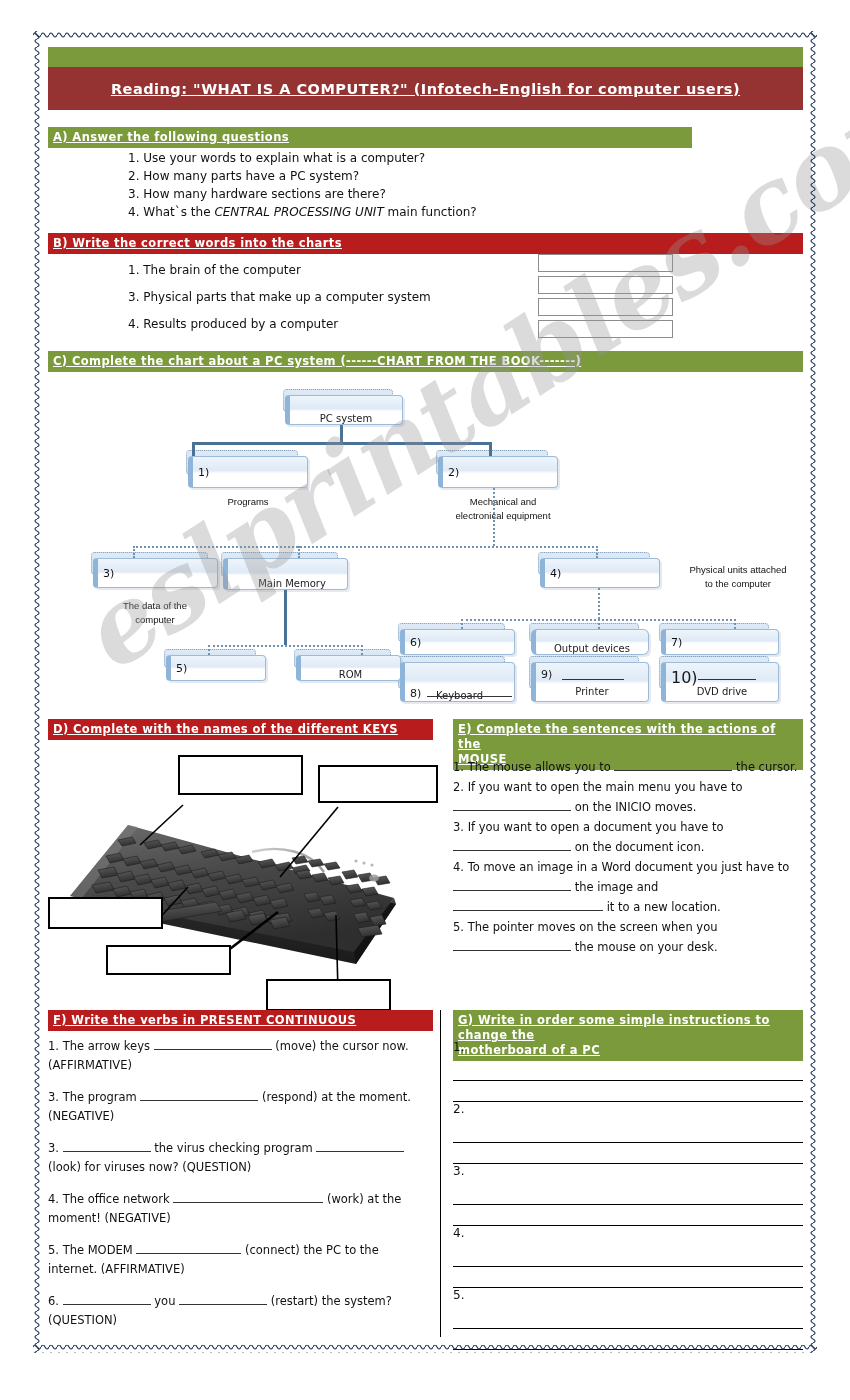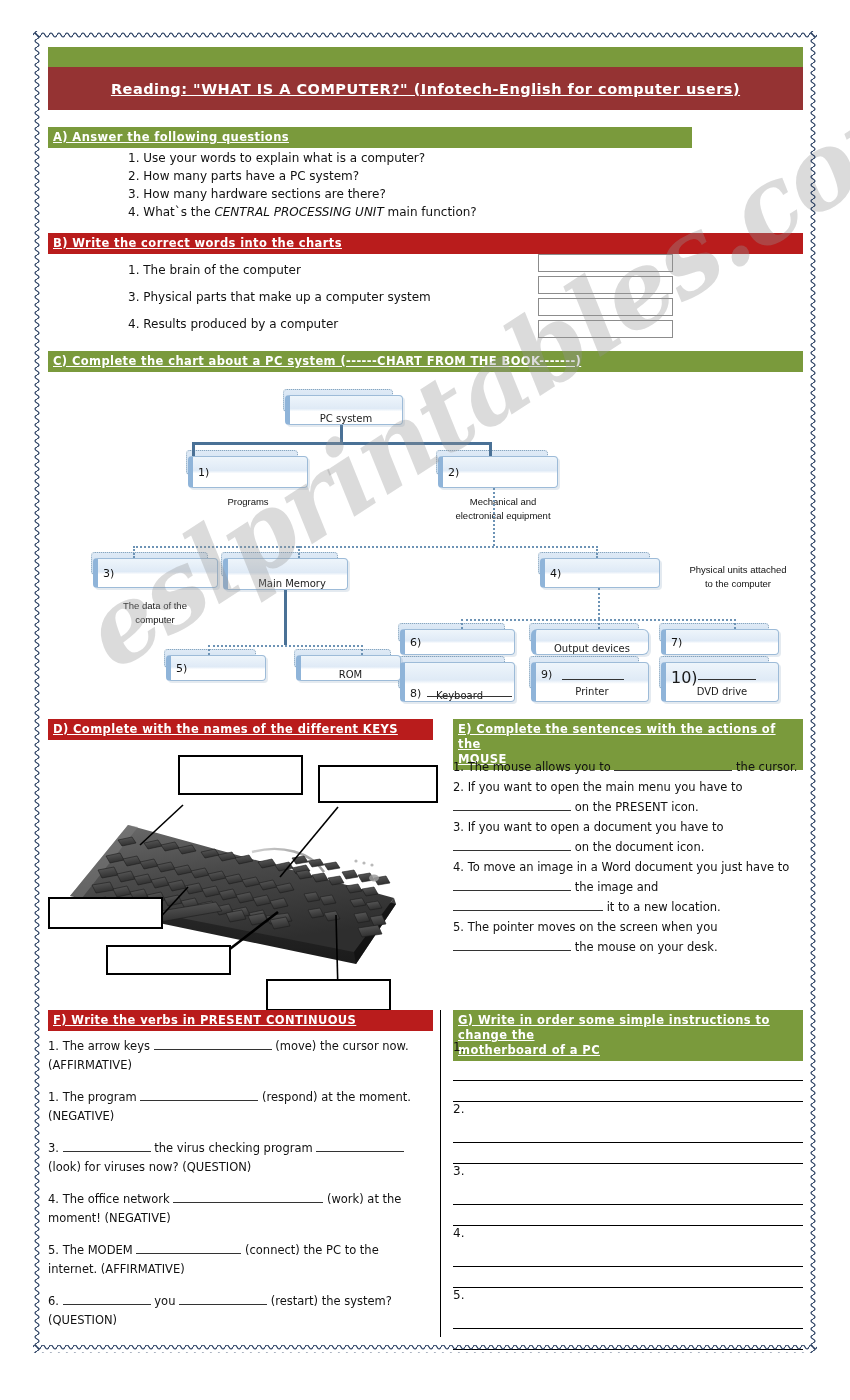--- a/index.html
+++ b/index.html
@@ -482,21 +482,21 @@
     <div class="elabel" style="left:0px;   top:150px;width:115px; height:32px;"></div>
     <div class="elabel" style="left:58px;  top:198px;width:125px; height:30px;"></div>
     <div class="elabel" style="left:218px; top:232px;width:125px; height:32px;"></div>
   </div>
 
   <div id="sec-e-body">
     <div class="eline">
       <span>1. The mouse allows you to </span><span class="fill"></span><span> the cursor.</span>
     </div>
     <div class="eline">
-      <span>2. If you want to open the main menu you have to </span><span class="fill"></span><span> on the PRESENT icon.</span>
+      <span>2. If you want to open the main menu you have to </span><span class="fill"></span><span> on the INICIO moves.</span>
     </div>
     <div class="eline">
       <span>3. If you want to open a document you have to </span><span class="fill"></span><span> on the document icon.</span>
     </div>
     <div class="eline">
       <span>4. To move an image in a Word document you just have to </span><span class="fill"></span><span> the image and </span><span class="fill l"></span><span> it to a new location.</span>
     </div>
     <div class="eline">
       <span>5.  The pointer moves on the screen when you </span><span class="fill"></span><span> the mouse on your desk.</span>
     </div>
@@ -511,21 +511,21 @@
     <u>motherboard of a PC</u>
   </div>
 
   <div id="fg-divider"></div>
 
   <div id="sec-f-body">
     <div class="fline">
       <span>1. The arrow keys </span><span class="fill"></span><span> (move) the cursor now. (AFFIRMATIVE)</span>
     </div>
     <div class="fline">
-      <span>1. The program </span><span class="fill"></span><span> (respond) at the moment. (NEGATIVE)</span>
+      <span>3. The program </span><span class="fill"></span><span> (respond) at the moment. (NEGATIVE)</span>
     </div>
     <div class="fline">
       <span>3. </span><span class="fill s"></span><span> the virus checking program </span><span class="fill s"></span><span> (look) for viruses now? (QUESTION)</span>
     </div>
     <div class="fline">
       <span>4. The office network </span><span class="fill l"></span><span> (work) at the moment! (NEGATIVE)</span>
     </div>
     <div class="fline">
       <span>5. The MODEM </span><span class="fill m"></span><span> (connect) the PC to the internet. (AFFIRMATIVE)</span>
     </div>

